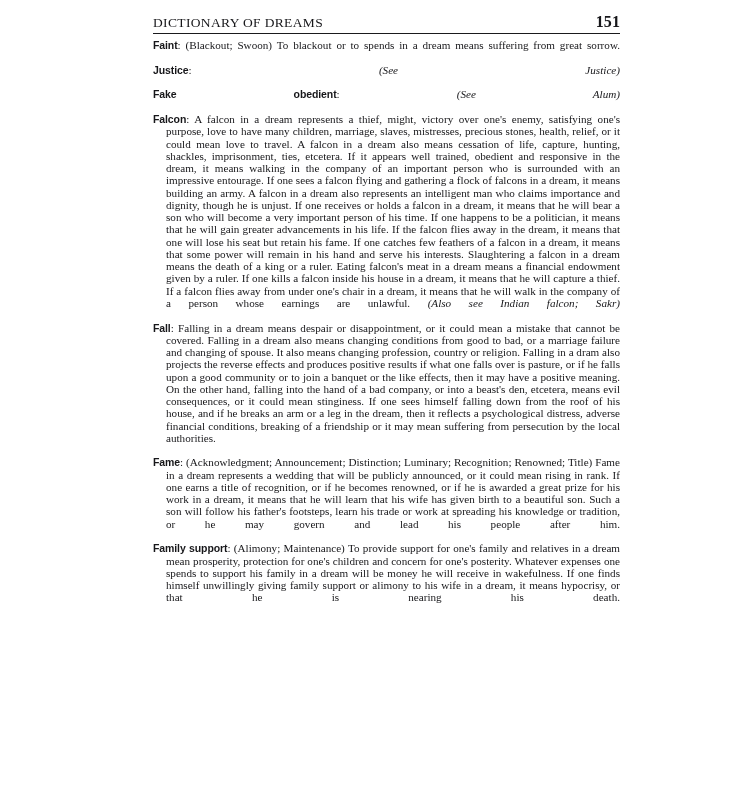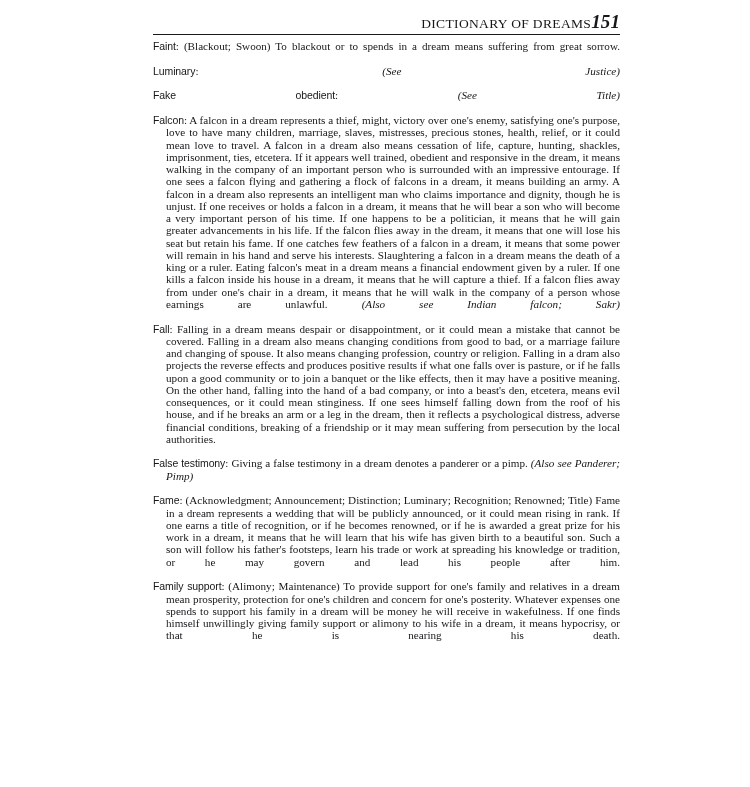--- a/index.html
+++ b/index.html
@@ -20,35 +20,34 @@
     position: absolute;
     left: 153px;
     top: 14px;
     width: 467px;
   }
 
   
   .running-head {
     display: flex;
     align-items: baseline;
-    justify-content: flex-end;
+    justify-content: space-between;
     font-family: "Liberation Serif", "DejaVu Serif", serif;
     font-size: 13.5px;
     line-height: 15px;
     letter-spacing: 0.35px;
     padding-bottom: 2px;
   }
   .running-head .title {
     white-space: nowrap;
   }
   .running-head .folio {
     font-weight: bold;
-    font-size: 19px;
+    font-size: 16px;
     letter-spacing: 0.1px;
-    font-style: italic;
   }
   .head-rule {
     height: 0;
     border-top: 1.7px solid #1a1a1d;
     margin-top: 1px;
     margin-bottom: 5px;
   }
 
   
   .entries {
@@ -64,21 +63,21 @@
     text-indent: -13px;
     margin: 0 0 0.2px 0;
   }
 
   .entry:last-child {
     margin-bottom: 0;
   }
 
   .hw {
     font-family: "Liberation Sans", "DejaVu Sans", sans-serif;
-    font-weight: normal;
+    font-weight: bold;
     font-size: 10.5px;
     letter-spacing: -0.1px;
   }
 
   .xref {
     font-style: italic;
     font-family: Liberation Serif, serif;
   }
 
   
@@ -94,22 +93,21 @@
 <div class="page">
 
   <div class="running-head">
     <span class="title">DICTIONARY OF DREAMS</span>
     <span class="folio">151</span>
   </div>
   <div class="head-rule"></div>
 
   <div class="entries">
       <p class="entry"><span class="hw">Faint</span><span>: </span><span>(Blackout; Swoon) To blackout or to spends in a dream means suffering from great sorrow.</span></p>
-      <p class="entry"><span class="hw">Luminary</span><span>: </span><span class="xref">(See Justice)</span></p>
-      <p class="entry"><span class="hw">Fake obedient</span><span>: </span><span class="xref">(See Title)</span></p>
+      <p class="entry"><span class="hw">Justice</span><span>: </span><span class="xref">(See Justice)</span></p>
+      <p class="entry"><span class="hw">Fake obedient</span><span>: </span><span class="xref">(See Alum)</span></p>
       <p class="entry"><span class="hw">Falcon</span><span>: </span><span>A falcon in a dream represents a thief, might, victory over one's enemy, satisfying one's purpose, love to have many children, marriage, slaves, mistresses, precious stones, health, relief, or it could mean love to travel. A falcon in a dream also means cessation of life, capture, hunting, shackles, imprisonment, ties, etcetera. If it appears well trained, obedient and responsive in the dream, it means walking in the company of an important person who is surrounded with an impressive entourage. If one sees a falcon flying and gathering a flock of falcons in a dream, it means building an army. A falcon in a dream also represents an intelligent man who claims importance and dignity, though he is unjust. If one receives or holds a falcon in a dream, it means that he will bear a son who will become a very important person of his time. If one happens to be a politician, it means that he will gain greater advancements in his life. If the falcon flies away in the dream, it means that one will lose his seat but retain his fame. If one catches few feathers of a falcon in a dream, it means that some power will remain in his hand and serve his interests. Slaughtering a falcon in a dream means the death of a king or a ruler. Eating falcon's meat in a dream means a financial endowment given by a ruler. If one kills a falcon inside his house in a dream, it means that he will capture a thief. If a falcon flies away from under one's chair in a dream, it means that he will walk in the company of a person whose earnings are unlawful. </span><span class="xref">(Also see Indian falcon; Sakr)</span></p>
       <p class="entry"><span class="hw">Fall</span><span>: </span><span>Falling in a dream means despair or disappointment, or it could mean a mistake that cannot be covered. Falling in a dream also means changing conditions from good to bad, or a marriage failure and changing of spouse. It also means changing profession, country or religion. Falling in a dram also projects the reverse effects and produces positive results if what one falls over is pasture, or if he falls upon a good community or to join a banquet or the like effects, then it may have a positive meaning. On the other hand, falling into the hand of a bad company, or into a beast's den, etcetera, means evil consequences, or it could mean stinginess. If one sees himself falling down from the roof of his house, and if he breaks an arm or a leg in the dream, then it reflects a psychological distress, adverse financial conditions, breaking of a friendship or it may mean suffering from persecution by the local authorities.</span></p>
-      <p class="entry"><span class="hw">False testimony</span><span>: </span><span>Giving a false testimony in a dream denotes a panderer or a pimp. </span><span class="xref">(Also see Panderer; Pimp)</span></p>
       <p class="entry"><span class="hw">Fame</span><span>: </span><span>(Acknowledgment; Announcement; Distinction; Luminary; Recognition; Renowned; Title) Fame in a dream represents a wedding that will be publicly announced, or it could mean rising in rank. If one earns a title of recognition, or if he becomes renowned, or if he is awarded a great prize for his work in a dream, it means that he will learn that his wife has given birth to a beautiful son. Such a son will follow his father's footsteps, learn his trade or work at spreading his knowledge or tradition, or he may govern and lead his people after him.</span></p>
       <p class="entry"><span class="hw">Family support</span><span>: </span><span>(Alimony; Maintenance) To provide support for one's family and relatives in a dream mean prosperity, protection for one's children and concern for one's posterity. Whatever expenses one spends to support his family in a dream will be money he will receive in wakefulness. If one finds himself unwillingly giving family support or alimony to his wife in a dream, it means hypocrisy, or that he is nearing his death.</span></p>
     </div>
 
 </div>
 
 </body></html>

